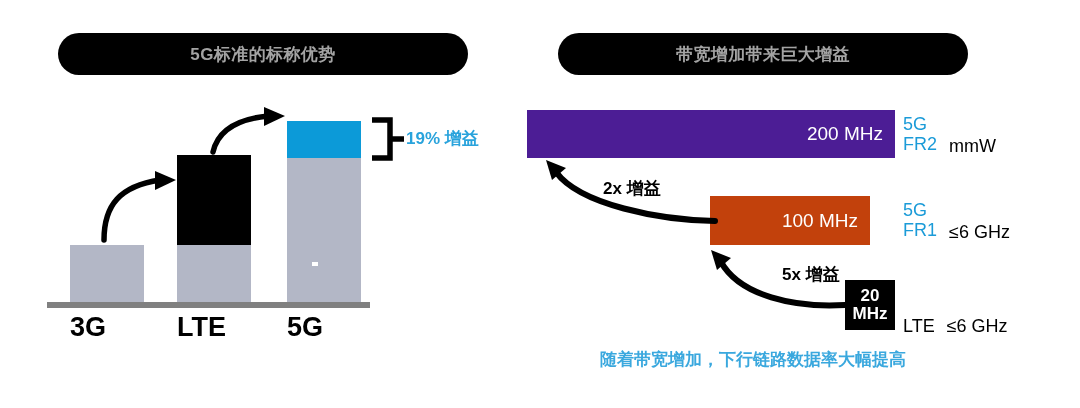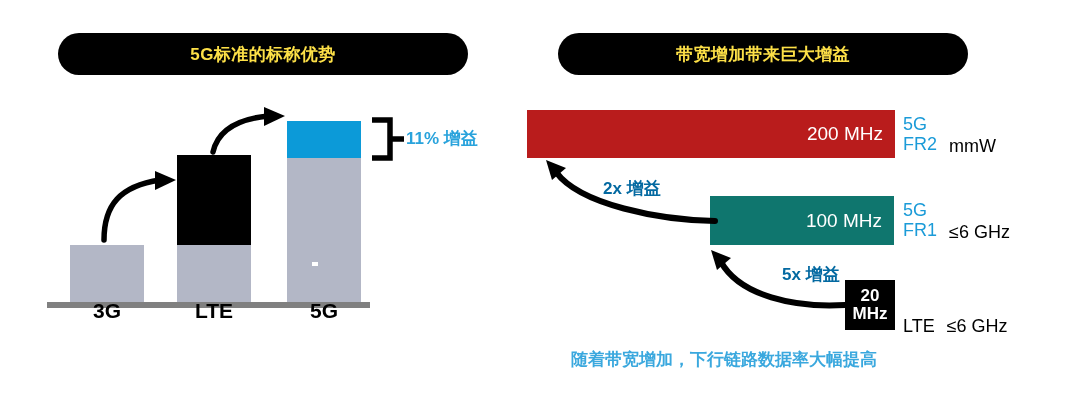--- a/index.html
+++ b/index.html
@@ -25,21 +25,21 @@
   #panel-right { left: 540px; text-decoration: underline; }
 
   
   .title-pill {
     position: absolute;
     background: #000000;
     border-radius: 24px;
     display: flex;
     align-items: center;
     justify-content: center;
-    color: #fde047;
+    color: #a3a3a3;
     font-size: 17px;
     font-weight: 700;
     letter-spacing: 0.4px;
   }
   #left-title-pill  { left: 58px;  top: 33px; width: 410px; height: 42px; }
   #right-title-pill { left: 18px;  top: 33px; width: 410px; height: 42px; }
 
   
   .bar-col {
     position: absolute;
@@ -61,24 +61,24 @@
   #baseline {
     position: absolute;
     left: 47px;
     top: 302px;
     width: 323px;
     height: 6px;
     background: #808080;
   }
   .bar-label {
     position: absolute;
-    top: 299px;
+    top: 312px;
     width: 74px;
-    text-align: center;
-    font-size: 21px;
+    text-align: left;
+    font-size: 27px;
     font-weight: 700;
     color: #000000;
   }
   #label-3g  { left: 70px;  }
   #label-lte { left: 177px; }
   #label-5g  { left: 287px; }
 
   .tick-mark {
     position: absolute;
     left: 312px;
@@ -111,36 +111,36 @@
 
   
   .caption {
     position: absolute;
     font-size: 17px;
     font-weight: 700;
     color: #3aa8de;
     white-space: nowrap;
   }
   #left-caption  { left: 52px; top: 348px; }
-  #right-caption { left: 31px; top: 348px; }
+  #right-caption { left: 60px; top: 348px; }
 
   
   .bw-bar {
     position: absolute;
     display: flex;
     align-items: center;
     justify-content: flex-end;
     box-sizing: border-box;
     padding-right: 12px;
     color: #ffffff;
     font-size: 19px;
     font-weight: 400;
   }
-  #bw-200 { left: -13px; top: 110px; width: 368px; height: 48px; background: #b91c1c; }
-  #bw-100 { left: 170px; top: 196px; width: 184px; height: 49px; background: #0f766e; }
+  #bw-200 { left: -13px; top: 110px; width: 368px; height: 48px; background: #4c1d95; }
+  #bw-100 { left: 170px; top: 196px; width: 160px; height: 49px; background: #c2410c; }
   #bw-20 {
     position: absolute;
     left: 305px; top: 280px; width: 50px; height: 50px;
     background: #000000;
     color: #ffffff;
     display: flex;
     flex-direction: column;
     align-items: center;
     justify-content: center;
     line-height: 1.05;
@@ -167,21 +167,21 @@
     white-space: nowrap;
     margin-left: 12px;
     margin-top: 23px;
   }
   #legend-fr2 { left: 363px; top: 113px; }
   #legend-fr1 { left: 363px; top: 199px; }
   #legend-lte { left: 363px; top: 293px; }
 
   .gain-mult {
     position: absolute;
-    color: #0369a1;
+    color: #000000;
     font-size: 17px;
     font-weight: 700;
     white-space: nowrap;
   }
   #gain-2x { left: 63px;  top: 177px; }
   #gain-5x { left: 230px; top: 263px; margin-left: 12px; }
 </style>
 </head>
 <body>
 
@@ -224,21 +224,21 @@
       <path d="M 213 152 C 218 130, 238 119, 268 116" fill="none" stroke="#000000" stroke-width="5.5" stroke-linecap="round"></path>
       <path d="M 264 107 L 285 116 L 264 126 Z" fill="#000000"></path>
     </g>
 
     <g>
       <path d="M 372 120 L 390 120 L 390 158 L 372 158" fill="none" stroke="#000000" stroke-width="5.5" stroke-linejoin="miter"></path>
       <path d="M 390 139 L 404 139" fill="none" stroke="#000000" stroke-width="5.5"></path>
     </g>
   </svg>
 
-  <div id="gain-19">11% 增益</div>
+  <div id="gain-19">19% 增益</div>
 
 </div>
 
 <div class="panel" id="panel-right">
 
   <div class="title-pill" id="right-title-pill">
     <span>带宽增加带来巨大增益</span>
   </div>
 
   <div class="bw-bar" id="bw-200">

